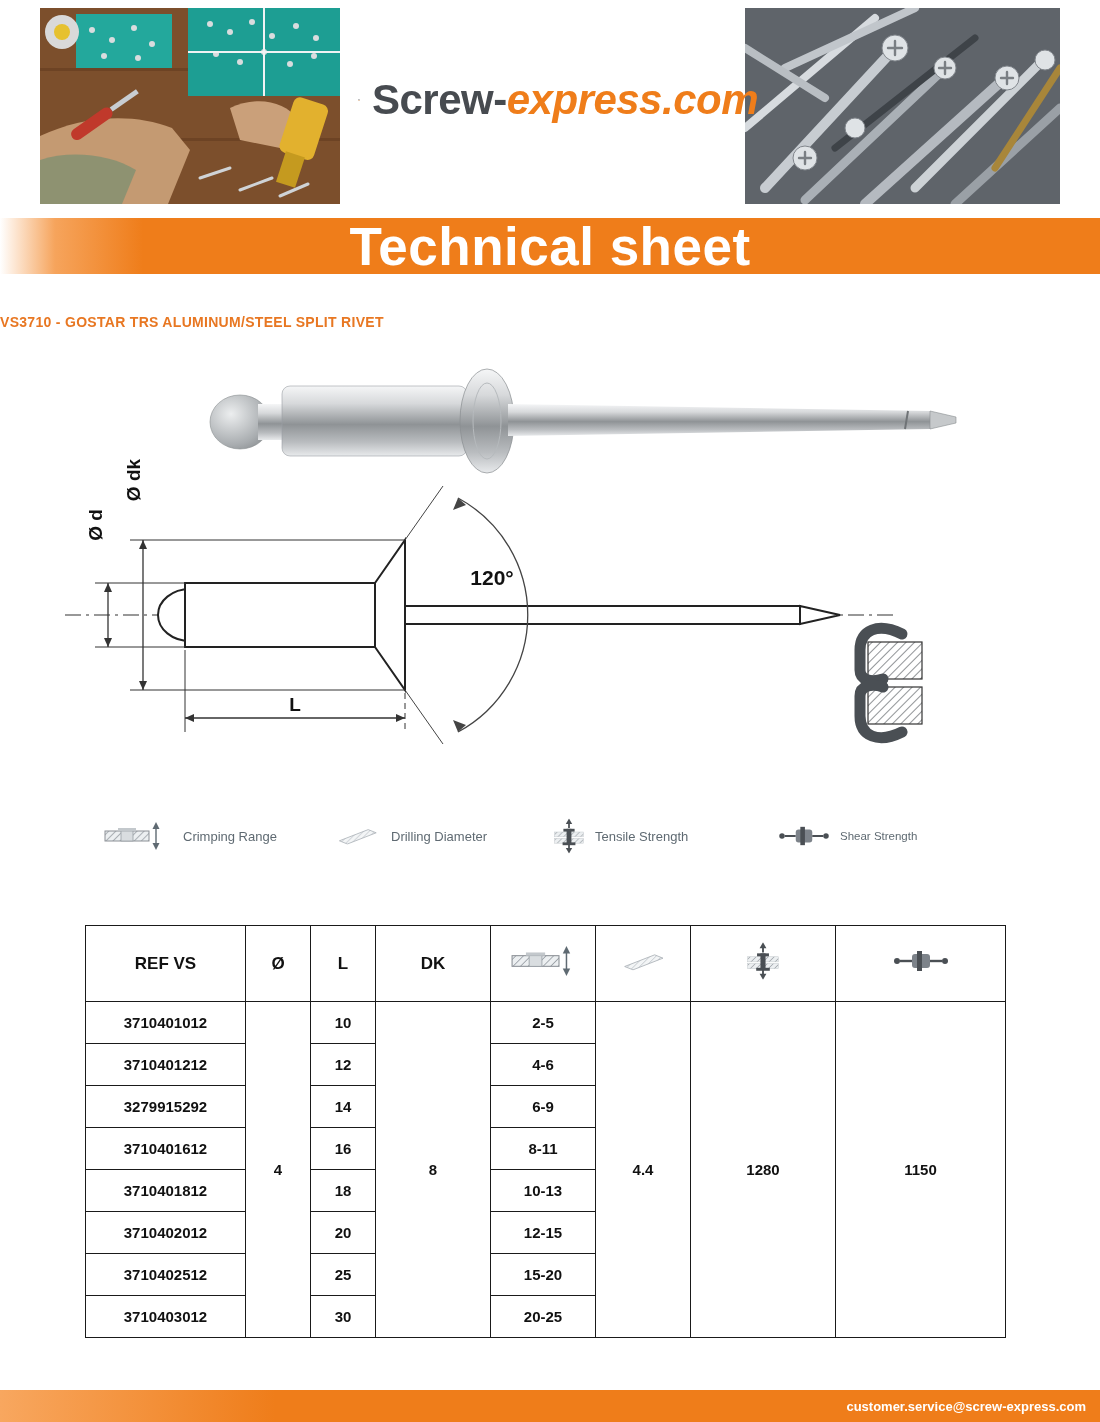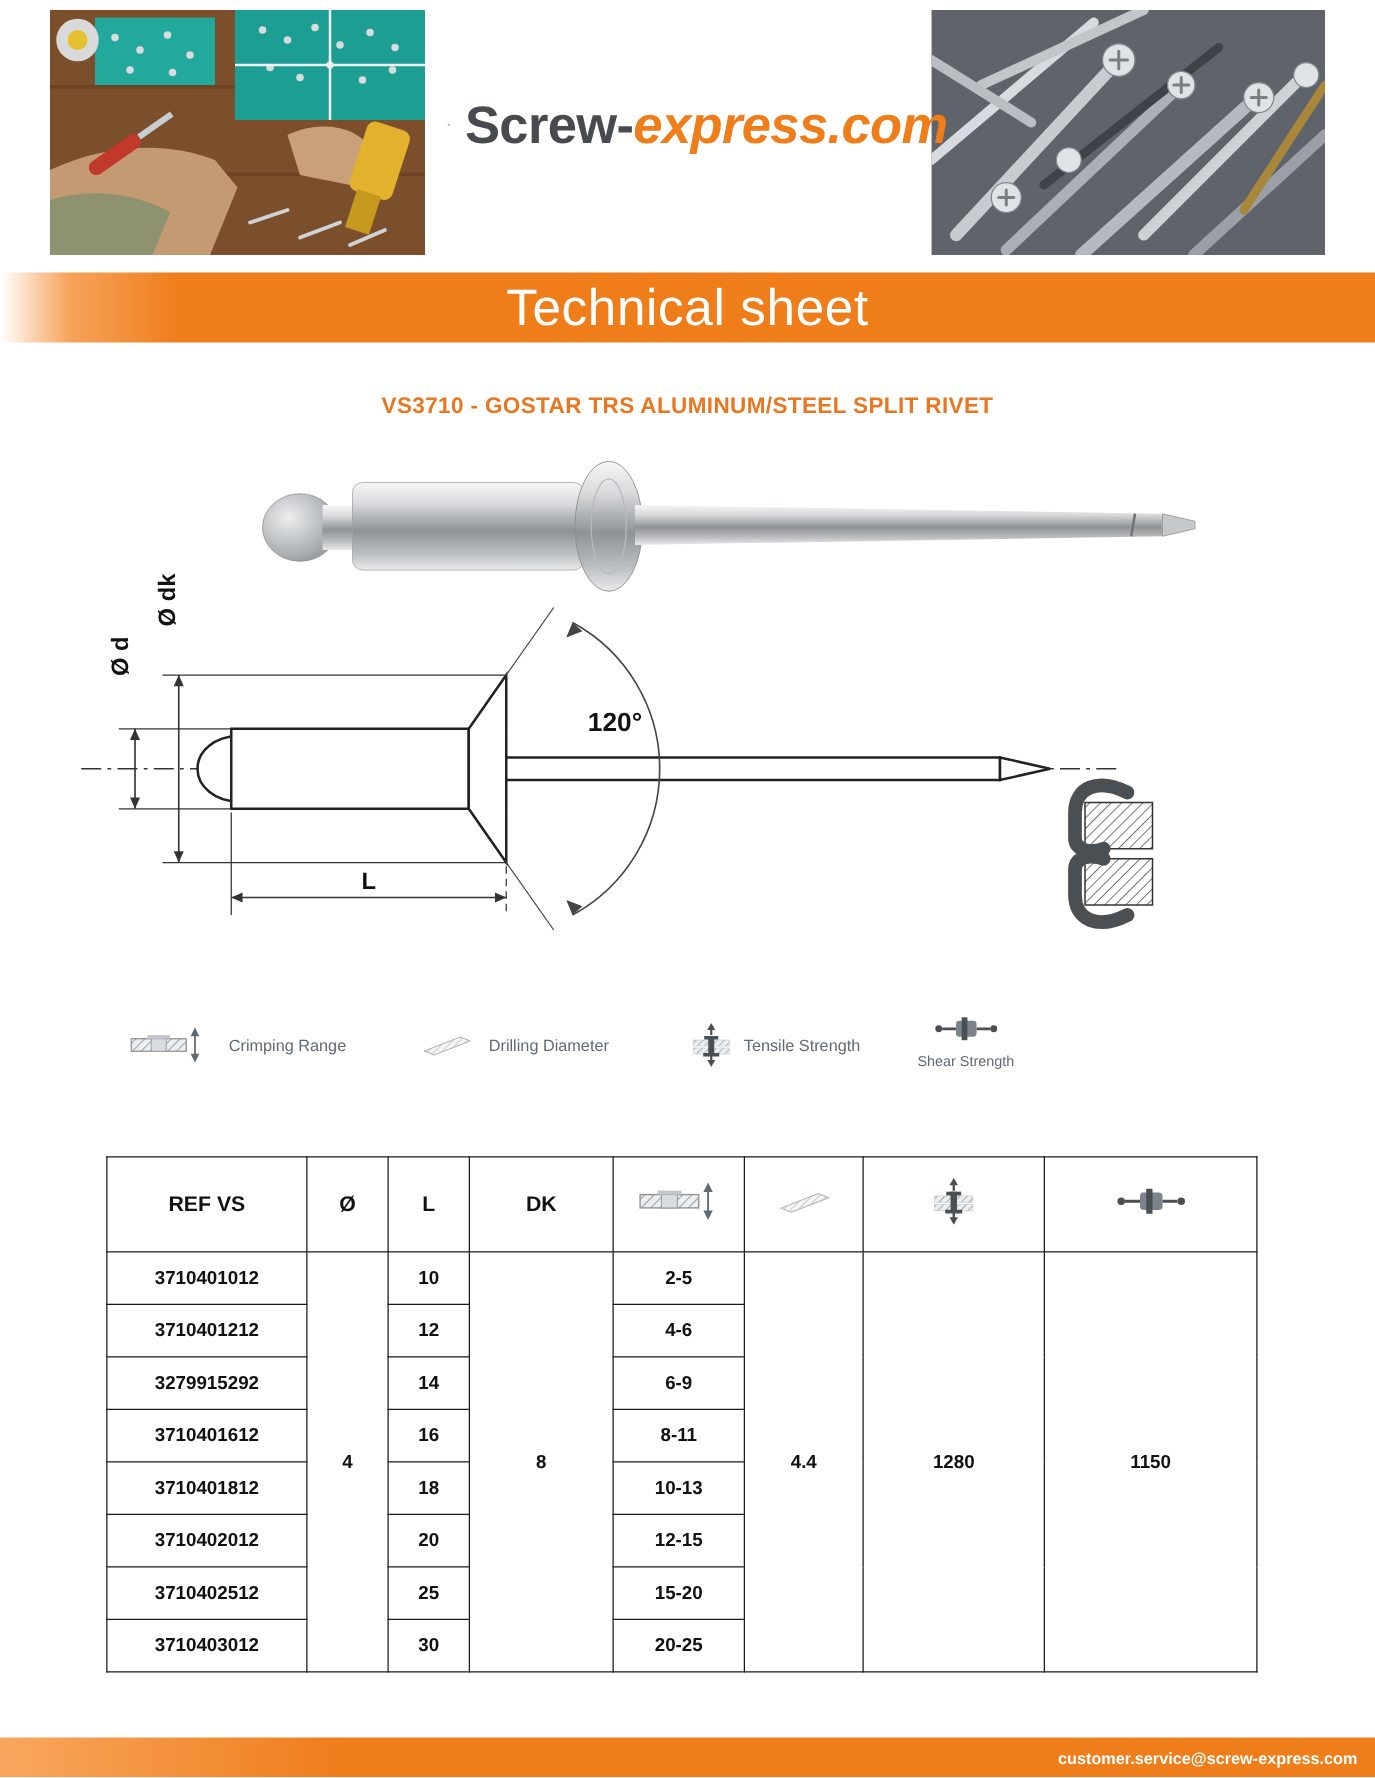--- a/index.html
+++ b/index.html
@@ -11,35 +11,35 @@
   .photo.right{left:745px;width:315px;}
 
   .logo{position:absolute;left:358px;top:74px;width:400px;display:flex;align-items:center;gap:12px;}
   .logo-text{font-size:42px;font-weight:bold;white-space:nowrap;letter-spacing:-0.5px;}
   .logo-text .p1{color:#474b50;}
   .logo-text .p2,.logo-text .p3{color:#ef7d1a;font-style:italic;}
 
   .banner{position:absolute;left:0;top:218px;width:1100px;height:56px;
     background:linear-gradient(90deg,#ffffff 0,#f6a45c 5%,#ef7d1a 13%,#ef7d1a 100%);
     display:flex;align-items:center;justify-content:center;}
-  .banner span{color:#fff;font-size:41px;font-weight:normal;letter-spacing:0.5px;}
-
-  .title{position:absolute;left:0;top:314px;width:1100px;text-align:center;
-    color:#e87722;font-size:18px;font-weight:bold;letter-spacing:0.3px;}
+  .banner span{color:#fff;font-size:53px;font-weight:bold;letter-spacing:0.5px;}
+
+  .title{position:absolute;left:0;top:314px;width:1100px;
+    color:#e87722;font-size:14px;font-weight:bold;letter-spacing:0.3px;}
 
   .photo-rivet{position:absolute;left:190px;top:360px;}
   .diagram{position:absolute;left:50px;top:420px;}
 
   .legend{position:absolute;left:0;top:812px;width:982px;height:48px;}
   .legend .item{position:absolute;top:0;height:48px;display:flex;align-items:center;gap:10px;
     color:#5f6a72;font-size:13px;}
   .legend .item.i0{left:95px;}
   .legend .item.i1{left:333px;}
   .legend .item.i2{left:553px;text-align:center;}
-  .legend .item.i3{left:734px;flex-direction:column;}
+  .legend .item.i3{left:778px;}
   .legend .item.i3 .lbl{font-size:11.5px;}
 
   .table-wrap{position:absolute;left:85px;top:885px;}
   table{border-collapse:collapse;table-layout:fixed;width:920px;margin-top:40px;}
   th,td{border:1px solid #1a1a1a;text-align:center;vertical-align:middle;
     font-weight:bold;color:#111;padding:0;}
   thead tr{height:76px;}
   tbody tr{height:42px;}
   th{font-size:17px;}
   td{font-size:15px;}

